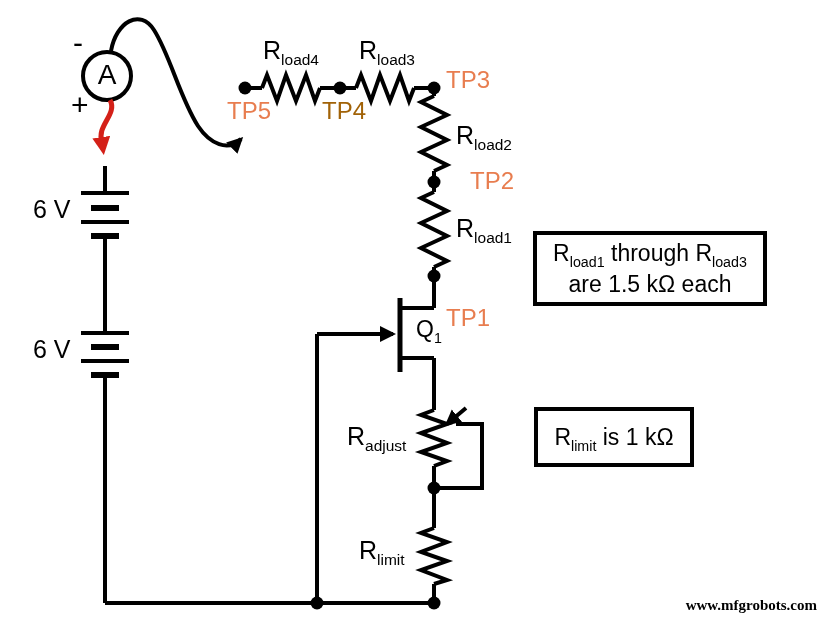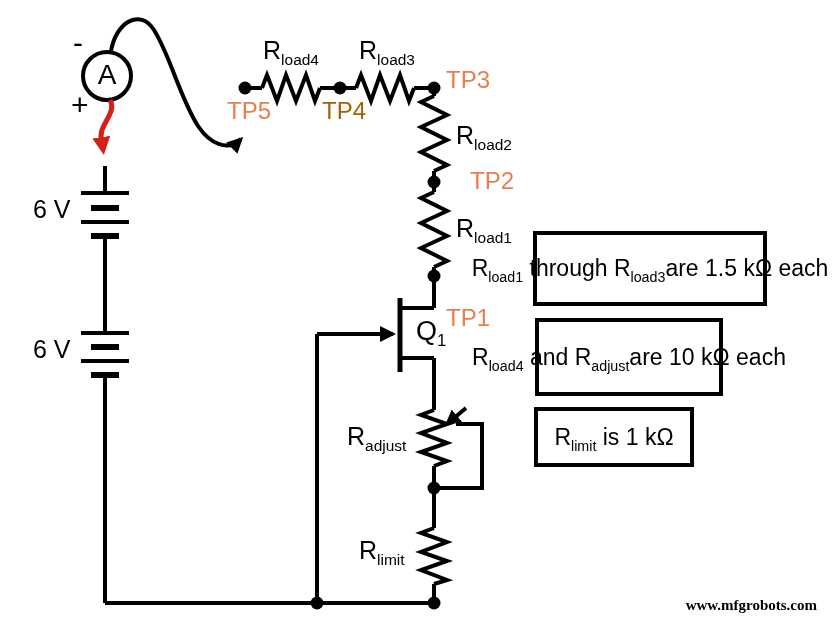--- a/index.html
+++ b/index.html
@@ -8,24 +8,24 @@
     font-family:"Liberation Sans",sans-serif;color:#000;
   }
   #circuit-svg{position:absolute;left:0;top:0;}
   .lbl{position:absolute;white-space:nowrap;line-height:1;}
   .comp{font-size:25px;color:#000;}
   .comp sub, .note sub{font-size:.62em;line-height:0;}
   .tp{font-size:24px;font-weight:400;}
   .meter-sign{font-size:30px;font-weight:400;}
   .ammeter-letter{font-size:28px;text-align:center;width:28px;}
   .batt{font-size:25px;}
-  .q{font-size:27px;}
+  .q{font-size:23px;}
   .note{
     position:absolute;border:4px solid #000;background:#fff;
-    display:flex;flex-direction:row;align-items:center;justify-content:center;
+    display:flex;flex-direction:column;align-items:center;justify-content:center;
     font-size:23px;line-height:1.32;text-align:center;
   }
   .note-line{white-space:nowrap;}
   .watermark{
     position:absolute;right:18px;bottom:7px;
     font-family:"Liberation Serif",serif;font-weight:bold;font-size:15px;color:#000;
   }
 </style>
 </head>
 <body>
@@ -144,23 +144,19 @@
   <div class="lbl tp" id="tp5" style="left: 227px; top: 99px; color: rgb(232, 125, 79);">TP5</div>
   <div class="lbl tp" style="left: 322px; top: 99px; color: #a16207;">TP4</div>
   <div class="lbl tp" style="left: 446px; top: 68px; color: rgb(232, 125, 79);">TP3</div>
   <div class="lbl tp" style="left: 446px; top: 169px; color: rgb(232, 125, 79); margin-left: 24px;">TP2</div>
   <div class="lbl tp" style="left: 446px; top: 262px; color: rgb(232, 125, 79); margin-top: 44px;">TP1</div>
 
   <div class="note" style="left:533px;top:231px;width:226px;height:67px">
     <div class="note-line"><span>R</span><sub>load1</sub><span> through R</span><sub>load3</sub></div>
     <div class="note-line"><span>are 1.5 kΩ each</span></div>
   </div>
-  <div class="note" style="left:535px;top:318px;width:180px;height:70px">
-    <div class="note-line"><span>R</span><sub>load4</sub><span> and R</span><sub>adjust</sub></div>
-    <div class="note-line"><span>are 10 kΩ each</span></div>
-  </div>
   <div class="note" style="left:534px;top:407px;width:152px;height:52px">
     <div class="note-line"><span>R</span><sub>limit</sub><span> is 1 kΩ</span></div>
   </div>
 
   <div class="watermark">www.mfgrobots.com</div>
 
 </div>
 
 </body></html>

